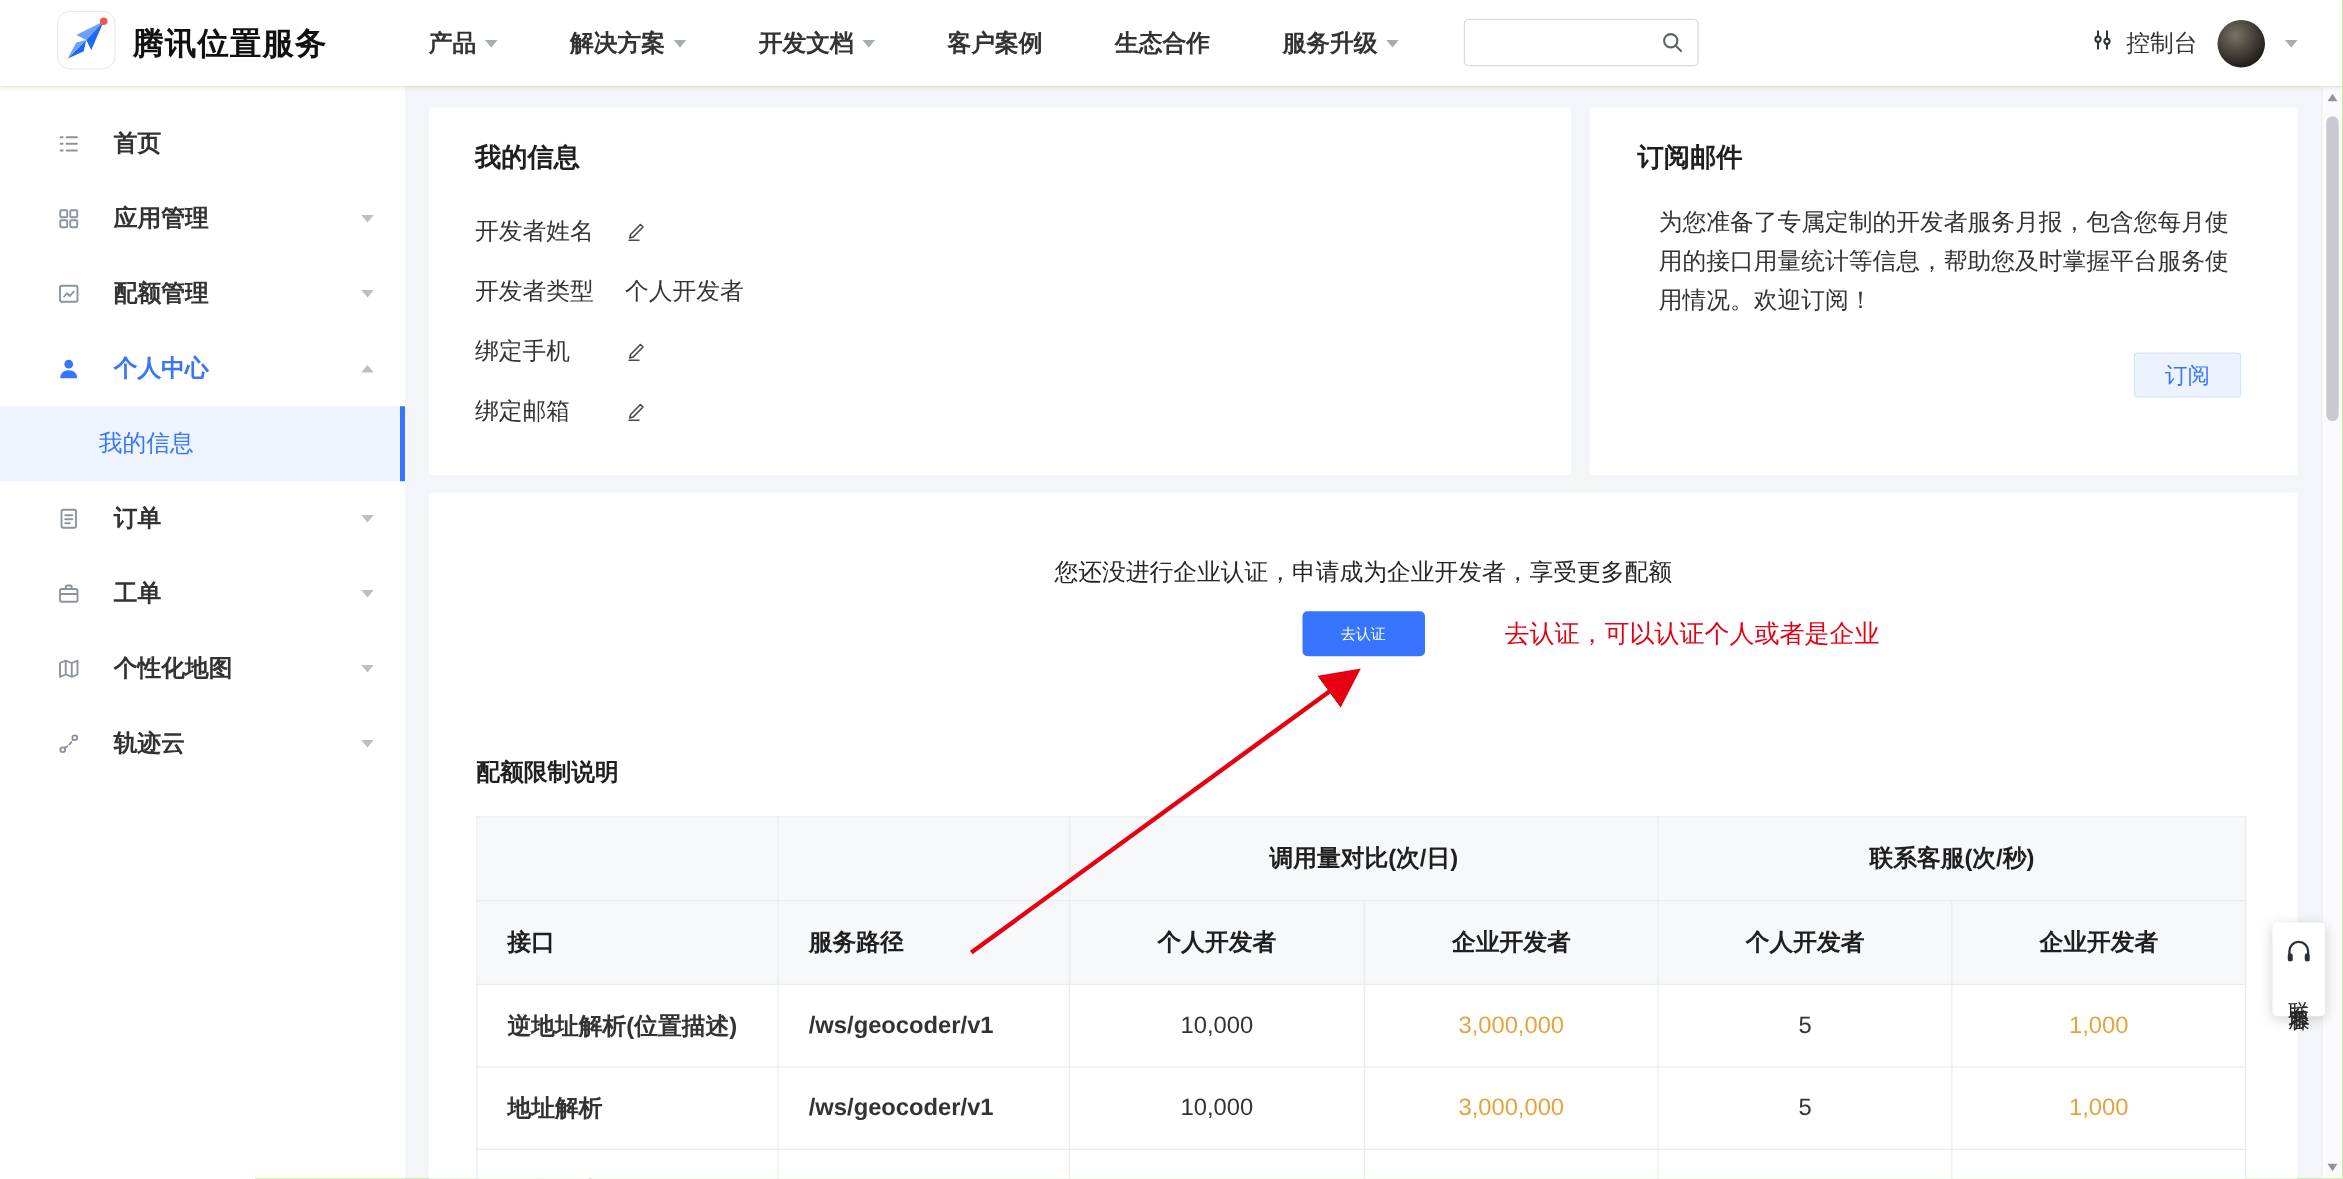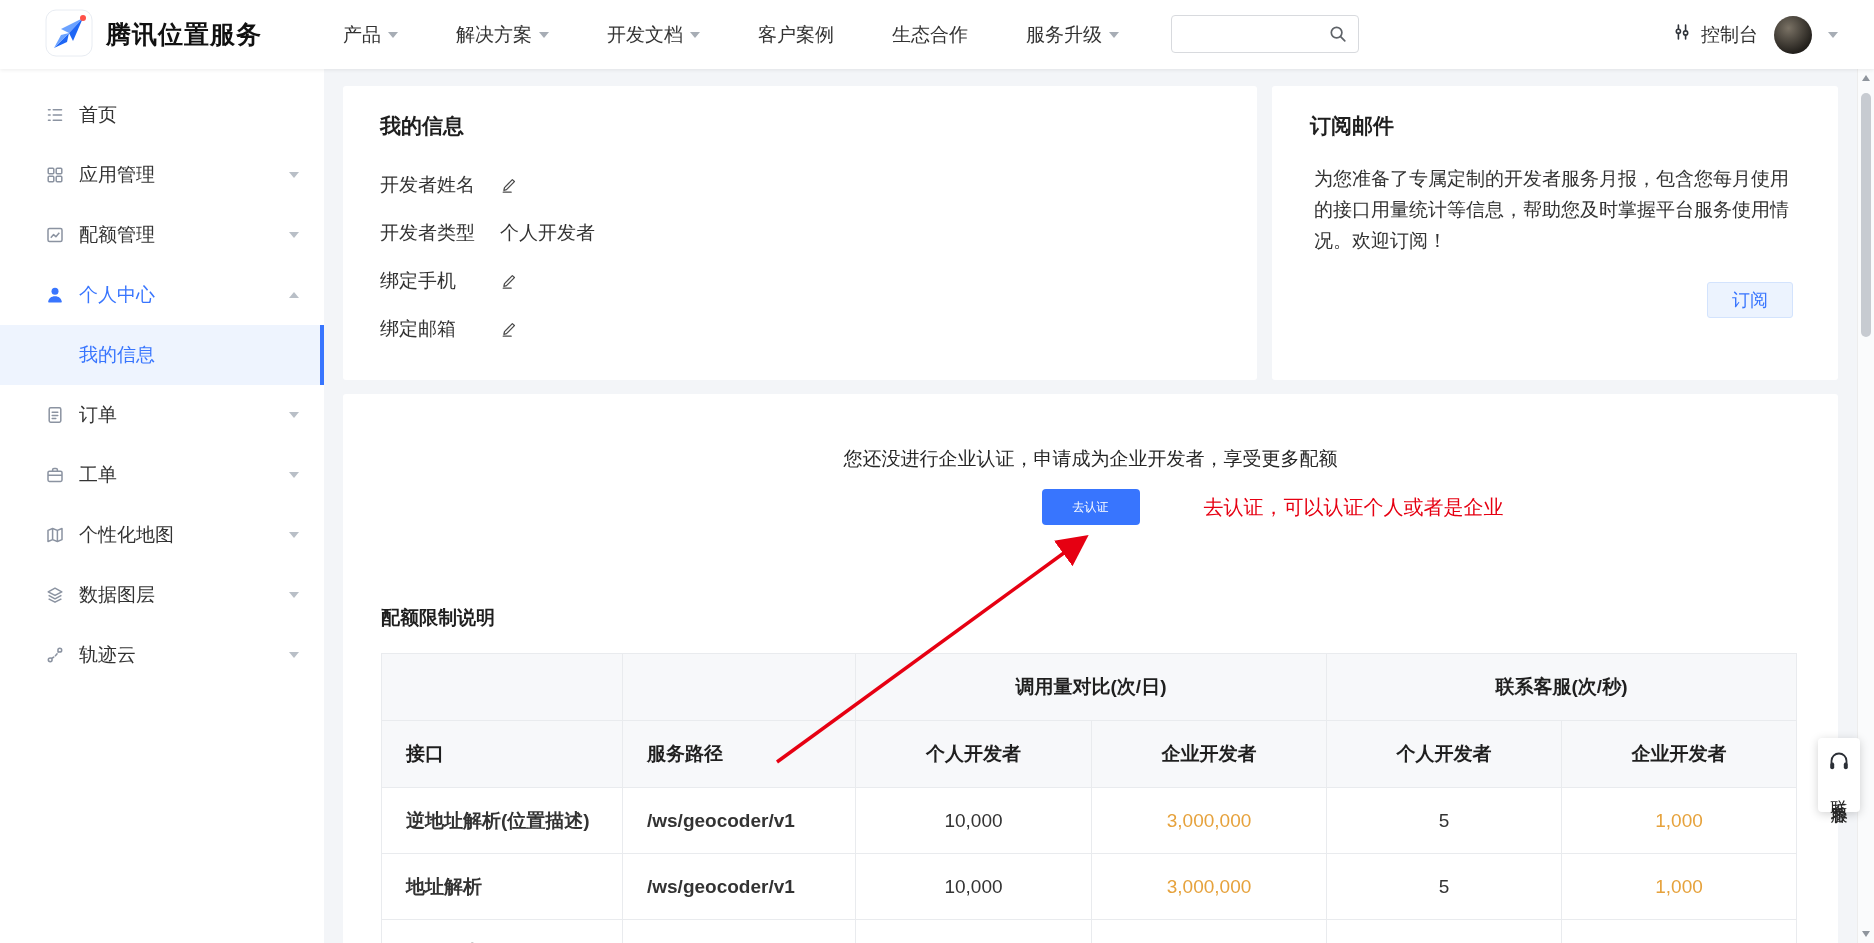--- a/index.html
+++ b/index.html
@@ -4,38 +4,38 @@
 <style>
   html,body{margin:0;padding:0;}
   .page{position:relative;width:1874px;height:943px;overflow:hidden;background:#84cc16;
         font-family:"Liberation Sans","DejaVu Sans",sans-serif;color:#333;}
 
   
   .topbar{position:absolute;top:0;left:0;right:0;height:69px;background:#fff;display:flex;
           align-items:center;z-index:30;box-shadow:0 1px 4px rgba(0,0,0,.08);}
   .brand{display:flex;align-items:center;gap:13px;padding-left:45px;width:343px;box-sizing:border-box;cursor:pointer;}
   .brand-name{font-size:25px;font-weight:700;color:#111;letter-spacing:1px;white-space:nowrap;}
-  .topnav{display:flex;align-items:flex-end;gap:58px;}
+  .topnav{display:flex;align-items:flex-end;gap:58px;font-weight:bold;}
   .nav-item{display:flex;align-items:center;gap:7px;font-size:19px;color:#333;cursor:pointer;white-space:nowrap;}
   .caret{width:0;height:0;border-left:5px solid transparent;border-right:5px solid transparent;
          border-top:6px solid #a7adb5;display:inline-block;}
   .search{position:absolute;left:1171px;top:15px;width:188px;height:38px;border:1px solid #d8dade;
           border-radius:4px;display:flex;align-items:center;background:#fff;box-sizing:border-box;}
   .search-input{flex:1;min-width:0;border:none;outline:none;background:transparent;padding:0 4px 0 12px;font-size:17px;}
   .search-btn{display:flex;align-items:center;padding-right:10px;cursor:pointer;}
   .top-right{position:absolute;right:36px;top:0;height:69px;display:flex;align-items:center;gap:16px;}
   .console{display:flex;align-items:center;gap:9px;font-size:19px;color:#333;cursor:pointer;white-space:nowrap;justify-content:space-between;}
   .avatar{width:38px;height:38px;border-radius:50%;cursor:pointer;
           background:radial-gradient(circle at 38% 32%,#7a7265,#23201c 72%);}
 
   
   .sidebar{position:absolute;top:69px;left:0;bottom:0;width:324px;background:#fff;padding-top:16px;
            box-sizing:border-box;z-index:20;}
-  .side-item{height:60px;display:flex;align-items:center;gap:14px;padding:0 25px 0 45px;font-size:19px;
-             color:#333;cursor:pointer;}
+  .side-item{height:60px;display:flex;align-items:center;gap:26px;padding:0 25px 0 45px;font-size:19px;
+             color:#333;cursor:pointer;font-weight:bold;}
   .side-item .slabel{flex:1;}
   .s-caret{width:0;height:0;border-left:5px solid transparent;border-right:5px solid transparent;
            border-top:6px solid #b9bfc7;}
   .s-caret.up{transform:rotate(180deg);}
   .side-item.active{color:#3875fe;}
   .side-sub{height:60px;display:flex;align-items:center;padding-left:79px;font-size:19px;color:#3875fe;
             background:#eef4fe;position:relative;cursor:pointer;}
   .side-sub::after{content:'';position:absolute;right:0;top:0;bottom:0;width:4px;background:#3875fe;}
   .sicon{display:flex;align-items:center;}
 
@@ -45,21 +45,21 @@
   .cards-row{display:flex;gap:15px;}
   .card{background:#fff;border-radius:3px;}
   .card-title{font-size:21px;font-weight:700;color:#1f1f1f;margin:0;}
   .card-profile{width:914px;height:294px;box-sizing:border-box;padding:26px 37px;}
   .p-row{display:flex;align-items:center;height:30px;margin-top:18px;font-size:19px;}
   .p-row.first{margin-top:30px;align-items:center;}
   .p-label{width:120px;color:#333;}
   .p-value{color:#333;}
   .edit{display:flex;align-items:center;cursor:pointer;}
   .card-subscribe{width:566px;height:294px;box-sizing:border-box;padding:26px 38px;position:relative;}
-  .sub-body{margin:24px 4px 0;font-size:19px;line-height:1.62;color:#333;}
+  .sub-body{margin:24px 17px 0;font-size:19px;line-height:1.62;color:#333;}
   .btn-light{position:absolute;right:45px;bottom:62px;width:86px;height:36px;background:#ecf3fe;color:#3875fe;
              border:1px solid #d3e3fd;border-radius:3px;font-size:18px;cursor:pointer;
              font-family:inherit;}
   .card-main{margin-top:14px;width:1495px;box-sizing:border-box;height:760px;padding-top:52px;}
   .cert-msg{text-align:center;font-size:19px;color:#262626;margin:0;line-height:26px;}
   .cert-btn-row{position:relative;text-align:center;margin-top:17px;height:36px;}
   .btn-primary{width:98px;height:36px;background:#3875fe;color:#fff;border:none;border-radius:4px;
                font-size:12px;cursor:pointer;font-family:inherit;}
   .annotation{position:absolute;left:calc(50% + 113px);top:50%;transform:translateY(-50%);
               color:#e60012;font-size:20px;white-space:nowrap;}
@@ -250,32 +250,20 @@
             <g stroke="#8b93a1" stroke-width="1.5" fill="none" stroke-linejoin="round">
           <path d="M3 5.4l4.6-1.9 4.8 1.9L17 3.5v11.1l-4.6 1.9-4.8-1.9L3 16.5z"></path>
           <path d="M7.6 3.5v11.1M12.4 5.4v11.1"></path>
             </g>
           </svg>
       </span>
       <span class="slabel">个性化地图</span>
       <span class="s-caret"></span>
     </div>
 
-    <div class="side-item">
-      <span class="sicon">
-        <svg width="20" height="20" viewBox="0 0 20 20">
-            <g stroke="#8b93a1" stroke-width="1.5" fill="none" stroke-linejoin="round">
-          <path d="M10 3.2l6.8 3.6L10 10.4 3.2 6.8z"></path>
-          <path d="M3.6 10.4l6.4 3.4 6.4-3.4M3.6 13.8l6.4 3.4 6.4-3.4"></path>
-            </g>
-          </svg>
-      </span>
-      <span class="slabel">数据图层</span>
-      <span class="s-caret"></span>
-    </div>
 
     <div class="side-item">
       <span class="sicon">
         <svg width="20" height="20" viewBox="0 0 20 20">
             <g stroke="#8b93a1" stroke-width="1.5" fill="none" stroke-linecap="round">
           <circle cx="5.2" cy="14.8" r="1.9"></circle>
               <circle cx="14.8" cy="5.2" r="1.9"></circle>
           <path d="M6.8 13.2c2.4-1 5.4-4 6.4-6.4" stroke-dasharray="2.4 2"></path>
             </g>
           </svg>

